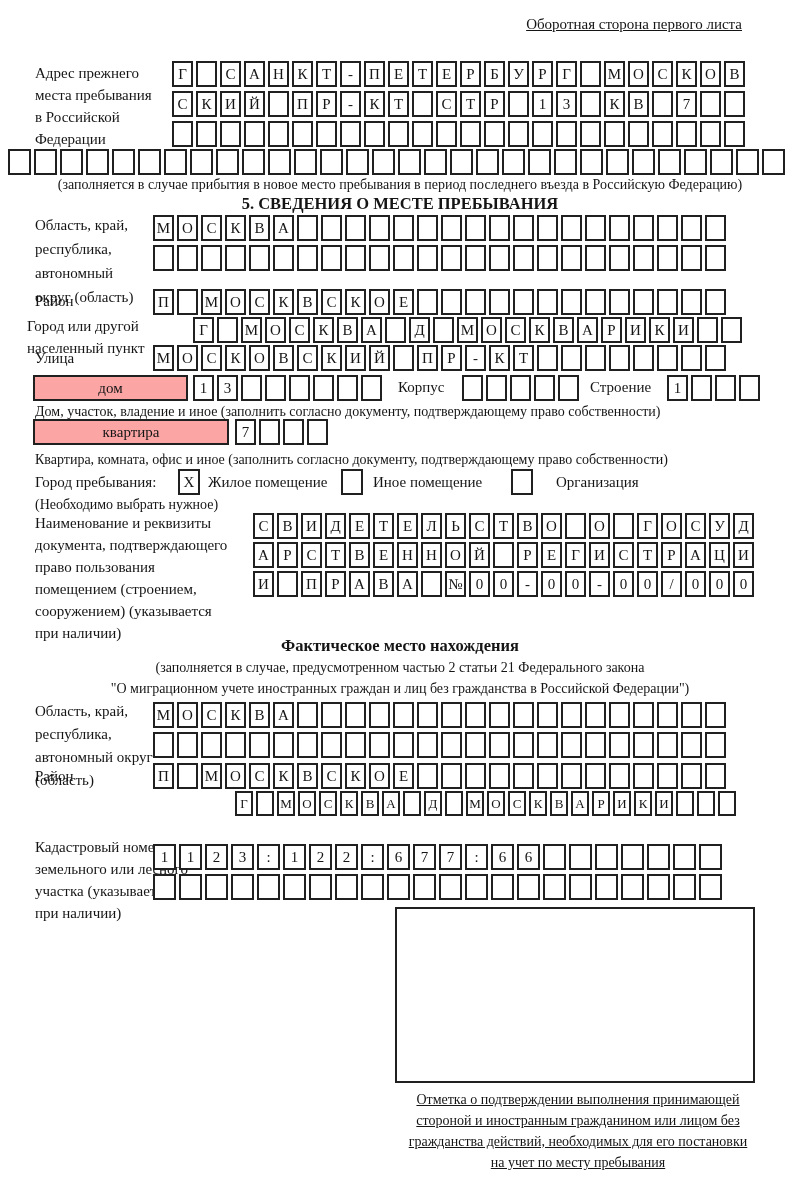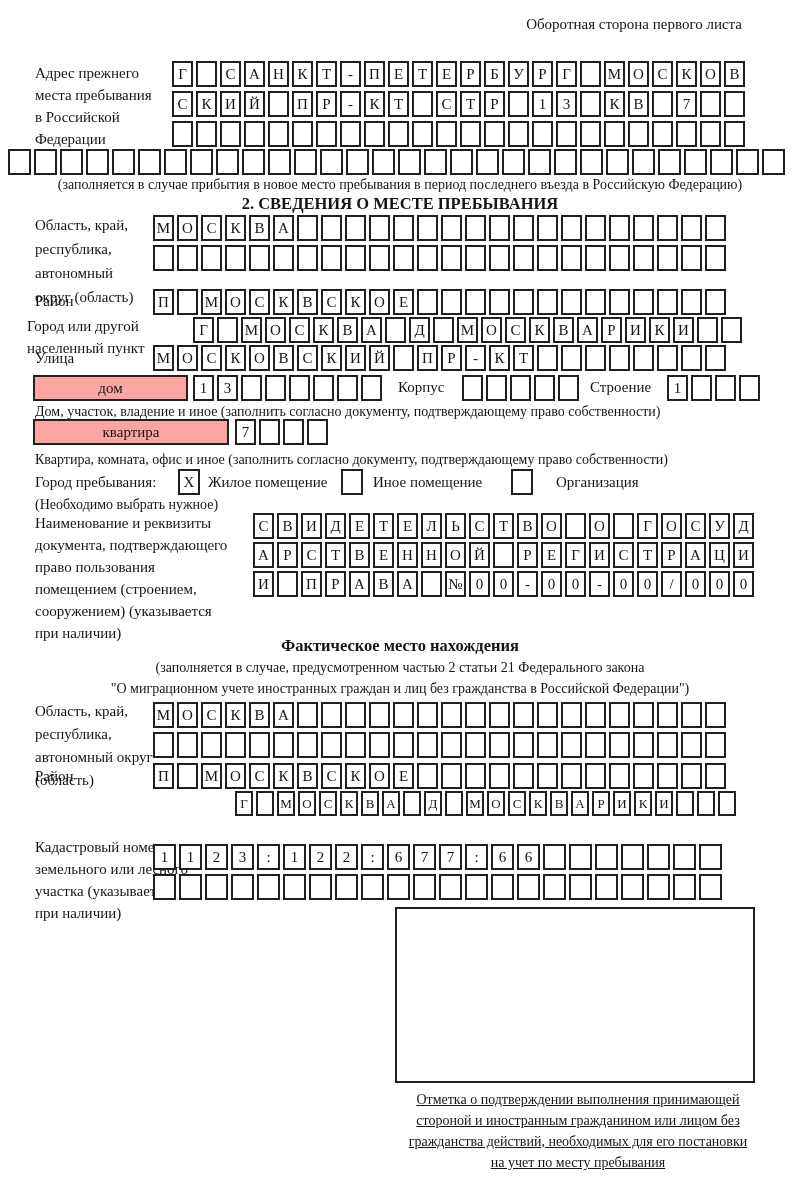--- a/index.html
+++ b/index.html
@@ -32,21 +32,21 @@
   }
   .inl{position:absolute;font-size:15px;}
   .stamp{position:absolute;border:2px solid #202020;box-sizing:border-box;background:#fff;}
   .stamp-cap{position:absolute;font-size:14px;line-height:21px;text-align:center;white-space:pre-line;text-decoration:underline;}
 </style>
 </head>
 <body>
 
 <div class="page">
 
-  <div class="caption" style="top:16px;left:0;width:742px;text-align:right;font-size:15px;">Оборотная сторона первого листа</div>
+  <div class="caption" style="top:16px;left:0;width:742px;text-align:right;font-size:15px;text-decoration:underline;">Оборотная сторона первого листа</div>
 
   <div class="lbl" style="left:35px;top:62px;width:140px;">Адрес прежнего
 места пребывания
 в Российской
 Федерации</div>
   <div class="row" style="left:172px;top:61px;">
       <span class="cell">Г</span>
       <span class="cell"></span>
       <span class="cell">С</span>
       <span class="cell">А</span>
@@ -150,21 +150,21 @@
       <span class="cell"></span>
       <span class="cell"></span>
       <span class="cell"></span>
       <span class="cell"></span>
       <span class="cell"></span>
       <span class="cell"></span>
       <span class="cell"></span>
     </div>
   <div class="caption center" style="top:177px;">(заполняется в случае прибытия в новое место пребывания в период последнего въезда в Российскую Федерацию)</div>
 
-  <div class="title" style="top:194px;">2. СВЕДЕНИЯ О МЕСТЕ ПРЕБЫВАНИЯ</div>
+  <div class="title" style="top:194px;">5. СВЕДЕНИЯ О МЕСТЕ ПРЕБЫВАНИЯ</div>
 
   <div class="lbl lh24" style="left:35px;top:213px;width:130px;">Область, край,
 республика,
 автономный
 округ (область)</div>
   <div class="row" style="left:153px;top:215px;">
       <span class="cell">М</span>
       <span class="cell">О</span>
       <span class="cell">С</span>
       <span class="cell">К</span>

